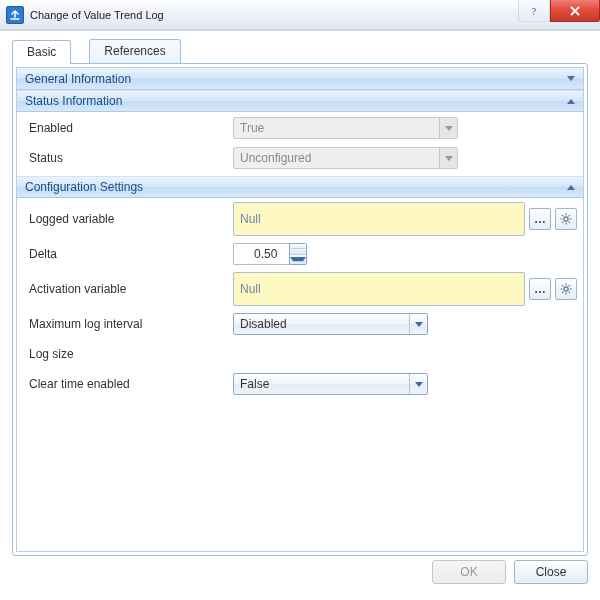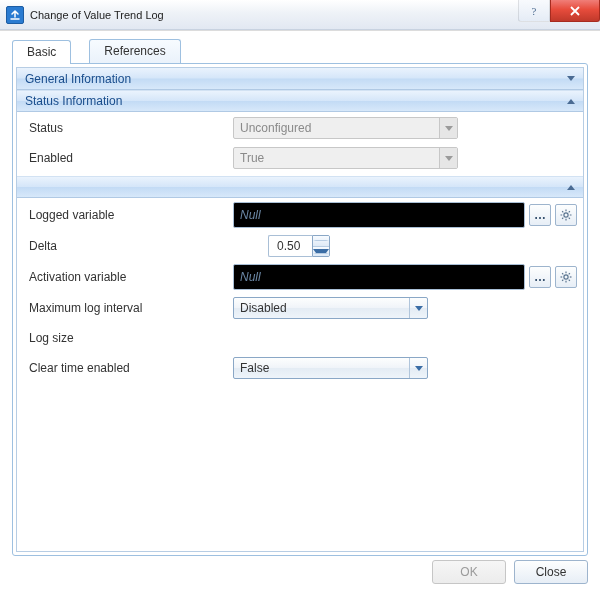--- a/index.html
+++ b/index.html
@@ -162,51 +162,50 @@
     position: absolute; right: 0; top: 0; bottom: 0;
     width: 18px;
     border-left: 1px solid #c7c7c7;
     display: flex; align-items: center; justify-content: center;
     background: #e6e6e6;
   }
   .dd .tri { width: 0;height:0;border-left:4px solid transparent;border-right:4px solid transparent;border-top:5px solid #9a9a9a; }
 
   
   .txt {
-    flex: 1; height: 26px;
+    flex: 1; height: 34px;
     border: 1px solid #a9bfd6;
     border-radius: 2px;
     padding: 0 6px;
     color: #6b87a5;
-    font-style: italic;
-    background: #000000;
+    background: #fef9c3;
     display: flex; align-items: center;
   }
   .sqbtn {
     width: 22px; height: 22px;
     border: 1px solid #9db4cd;
     border-radius: 2px;
     background: linear-gradient(to bottom,#fdfefe,#e7eef6);
     display:flex;align-items:center;justify-content:center;
     color:#37516e;
     font-weight:bold;
     cursor:default;
   }
   .sqbtn svg { display:block; }
 
   
   .spinwrap { display:flex; }
   .numinput {
-    width: 44px; height: 22px;
+    width: 56px; height: 22px;
     border: 1px solid #a9bfd6;
     border-right: none;
     border-radius: 2px 0 0 2px;
-    padding: 0 8px;
+    padding: 0 20px;
     background:#fff; color:#333;
-    display:flex;align-items:center;margin-left:35px;
+    display:flex;align-items:center;
   }
   .spinbtns {
     width: 18px; height:22px;
     display:flex; flex-direction:column;
     border:1px solid #8aa7c6;
     border-radius:0 2px 2px 0;
     overflow:hidden;
   }
   .spinbtns div {
     flex:1; background:linear-gradient(to bottom,#f7fbff,#dfeaf6);
@@ -308,44 +307,45 @@
           <span>General Information</span>
           <span class="caret down"></span>
         </div>
 
         <div class="section-header">
           <span>Status Information</span>
           <span class="caret up"></span>
         </div>
         <div class="section-body">
           <div class="row">
+            <div class="label">Enabled</div>
+            <div class="field">
+              <div class="combo-disabled">
+                <span>True</span>
+                <div class="dd">
+                    <div class="tri"></div>
+                  </div>
+              </div>
+            </div>
+          </div>
+          <div class="row">
             <div class="label">Status</div>
             <div class="field">
               <div class="combo-disabled">
                 <span>Unconfigured</span>
                 <div class="dd">
                     <div class="tri"></div>
                   </div>
               </div>
             </div>
           </div>
-          <div class="row">
-            <div class="label">Enabled</div>
-            <div class="field">
-              <div class="combo-disabled">
-                <span>True</span>
-                <div class="dd">
-                    <div class="tri"></div>
-                  </div>
-              </div>
-            </div>
-          </div>
         </div>
 
         <div class="section-header">
+          <span>Configuration Settings</span>
           <span class="caret up"></span>
         </div>
         <div class="section-body">
 
           <div class="row">
             <div class="label">Logged variable</div>
             <div class="field">
               <div class="txt">
                 <span>Null</span>
               </div>

